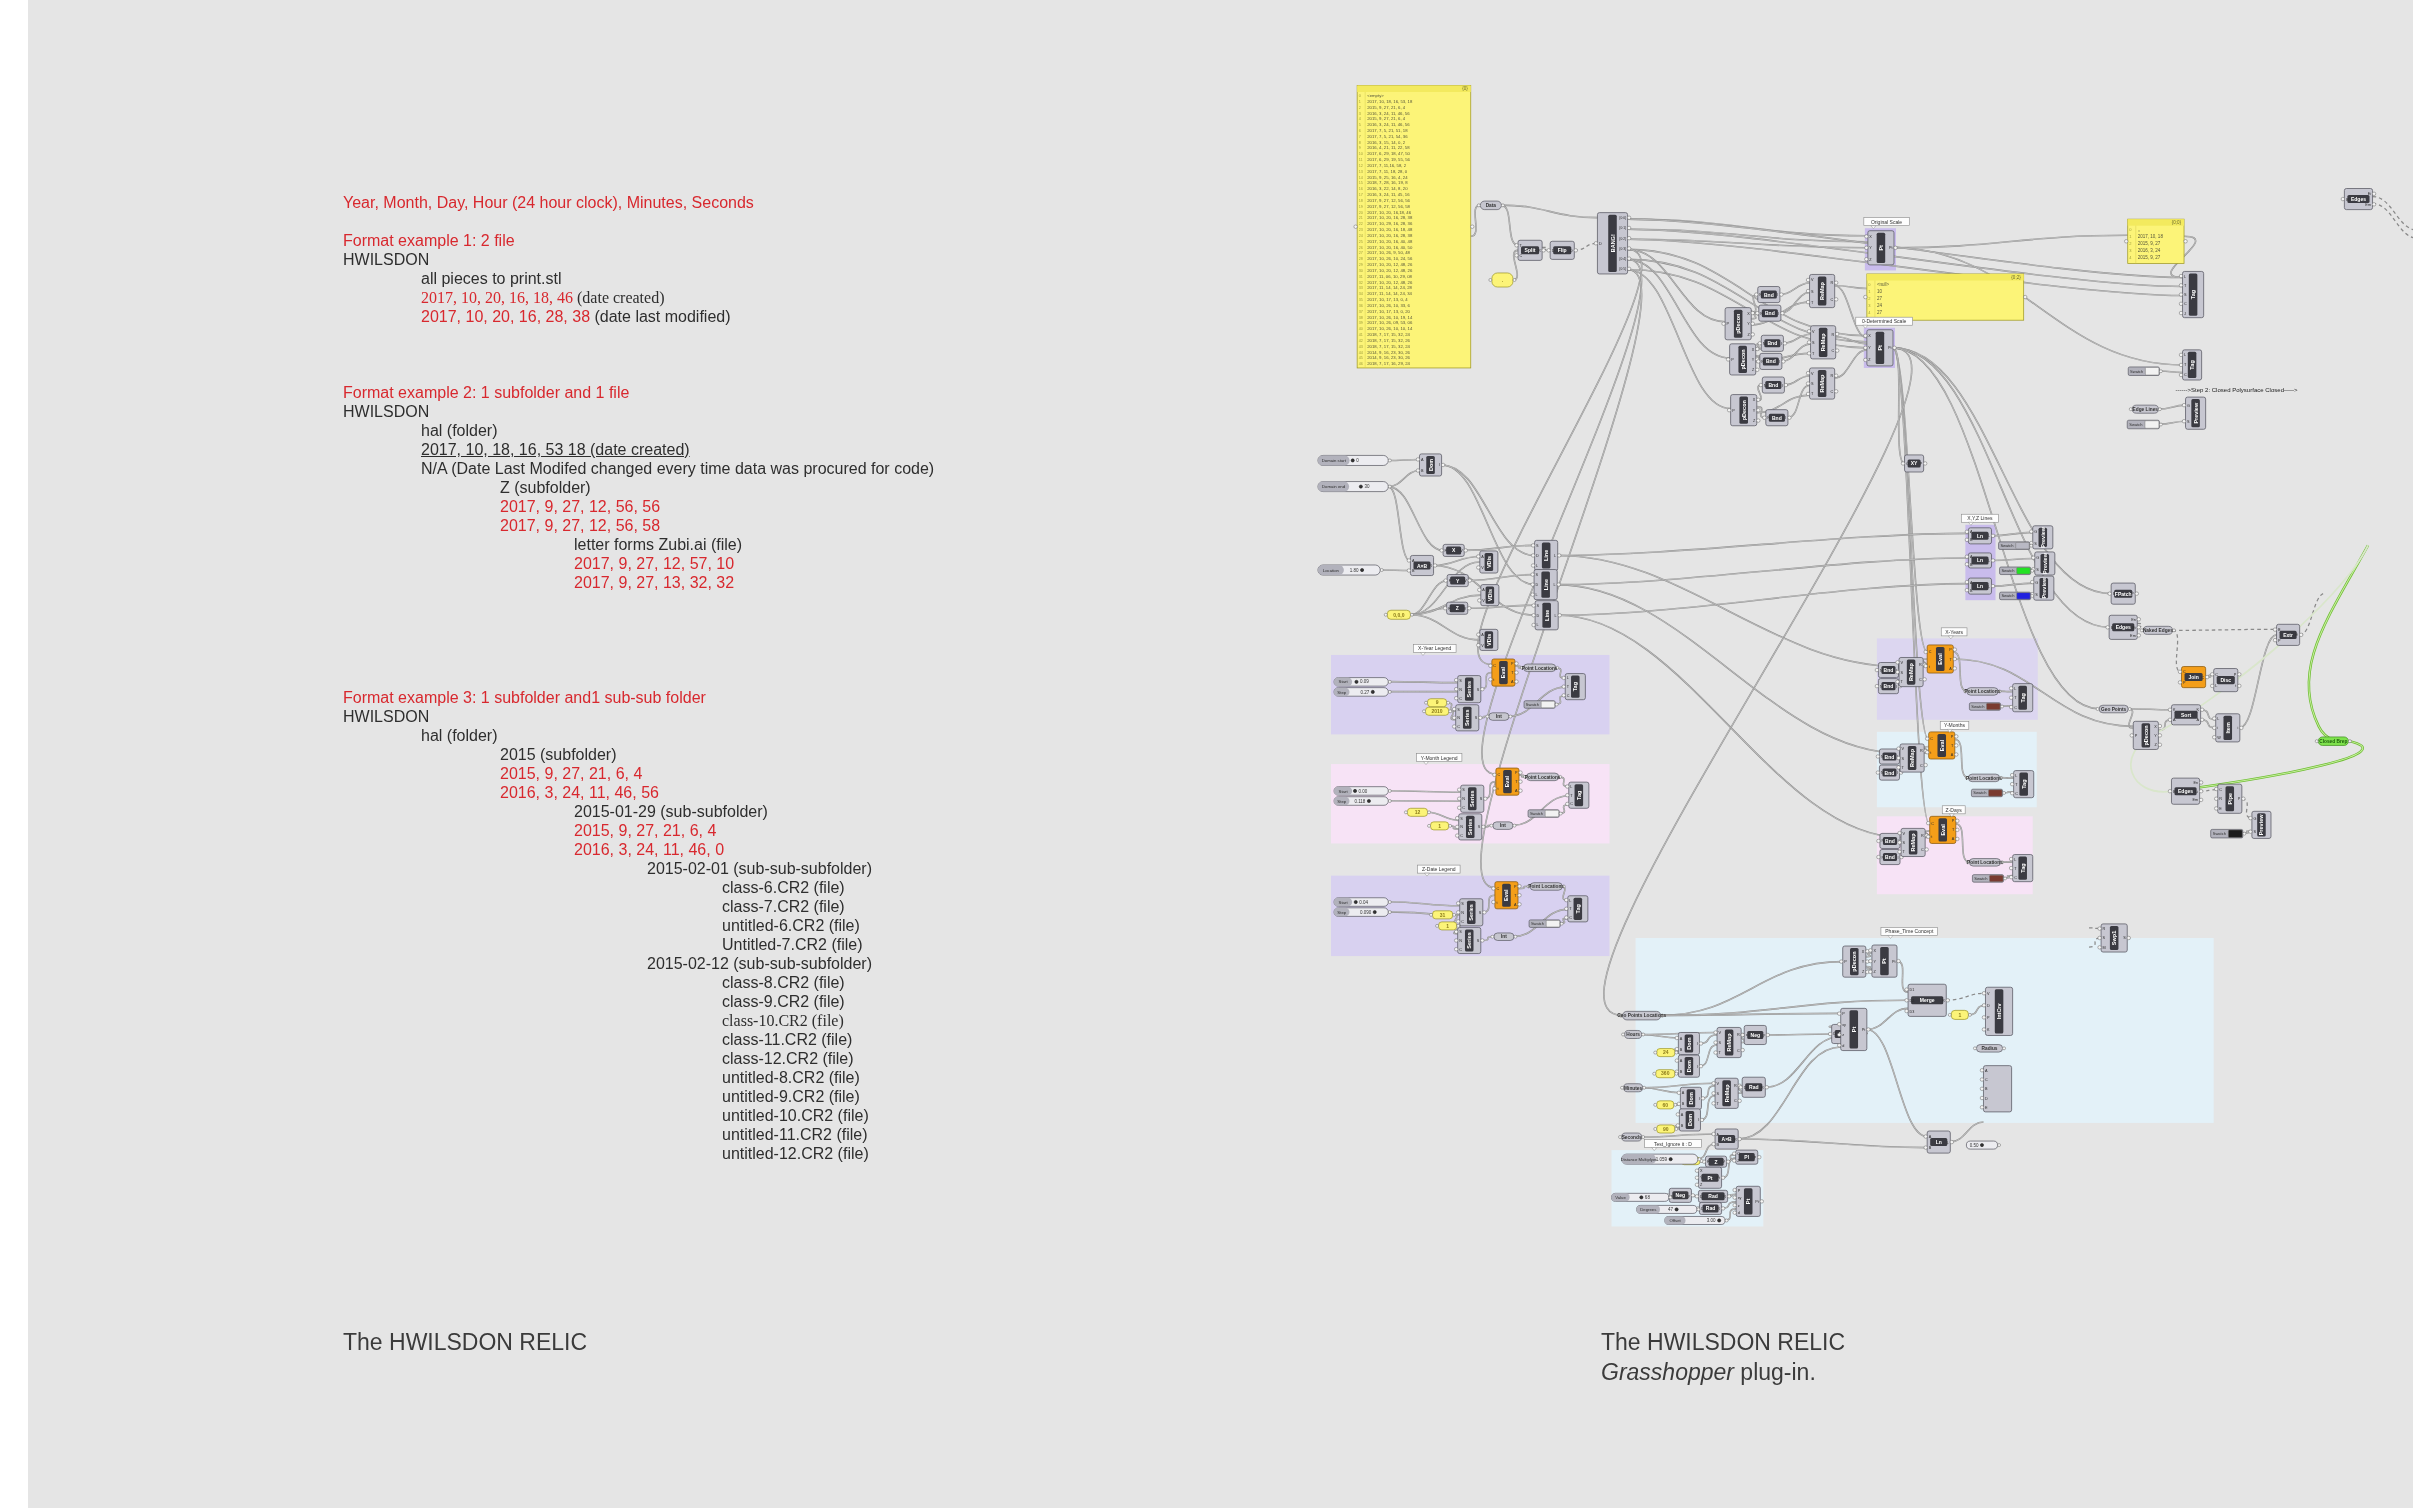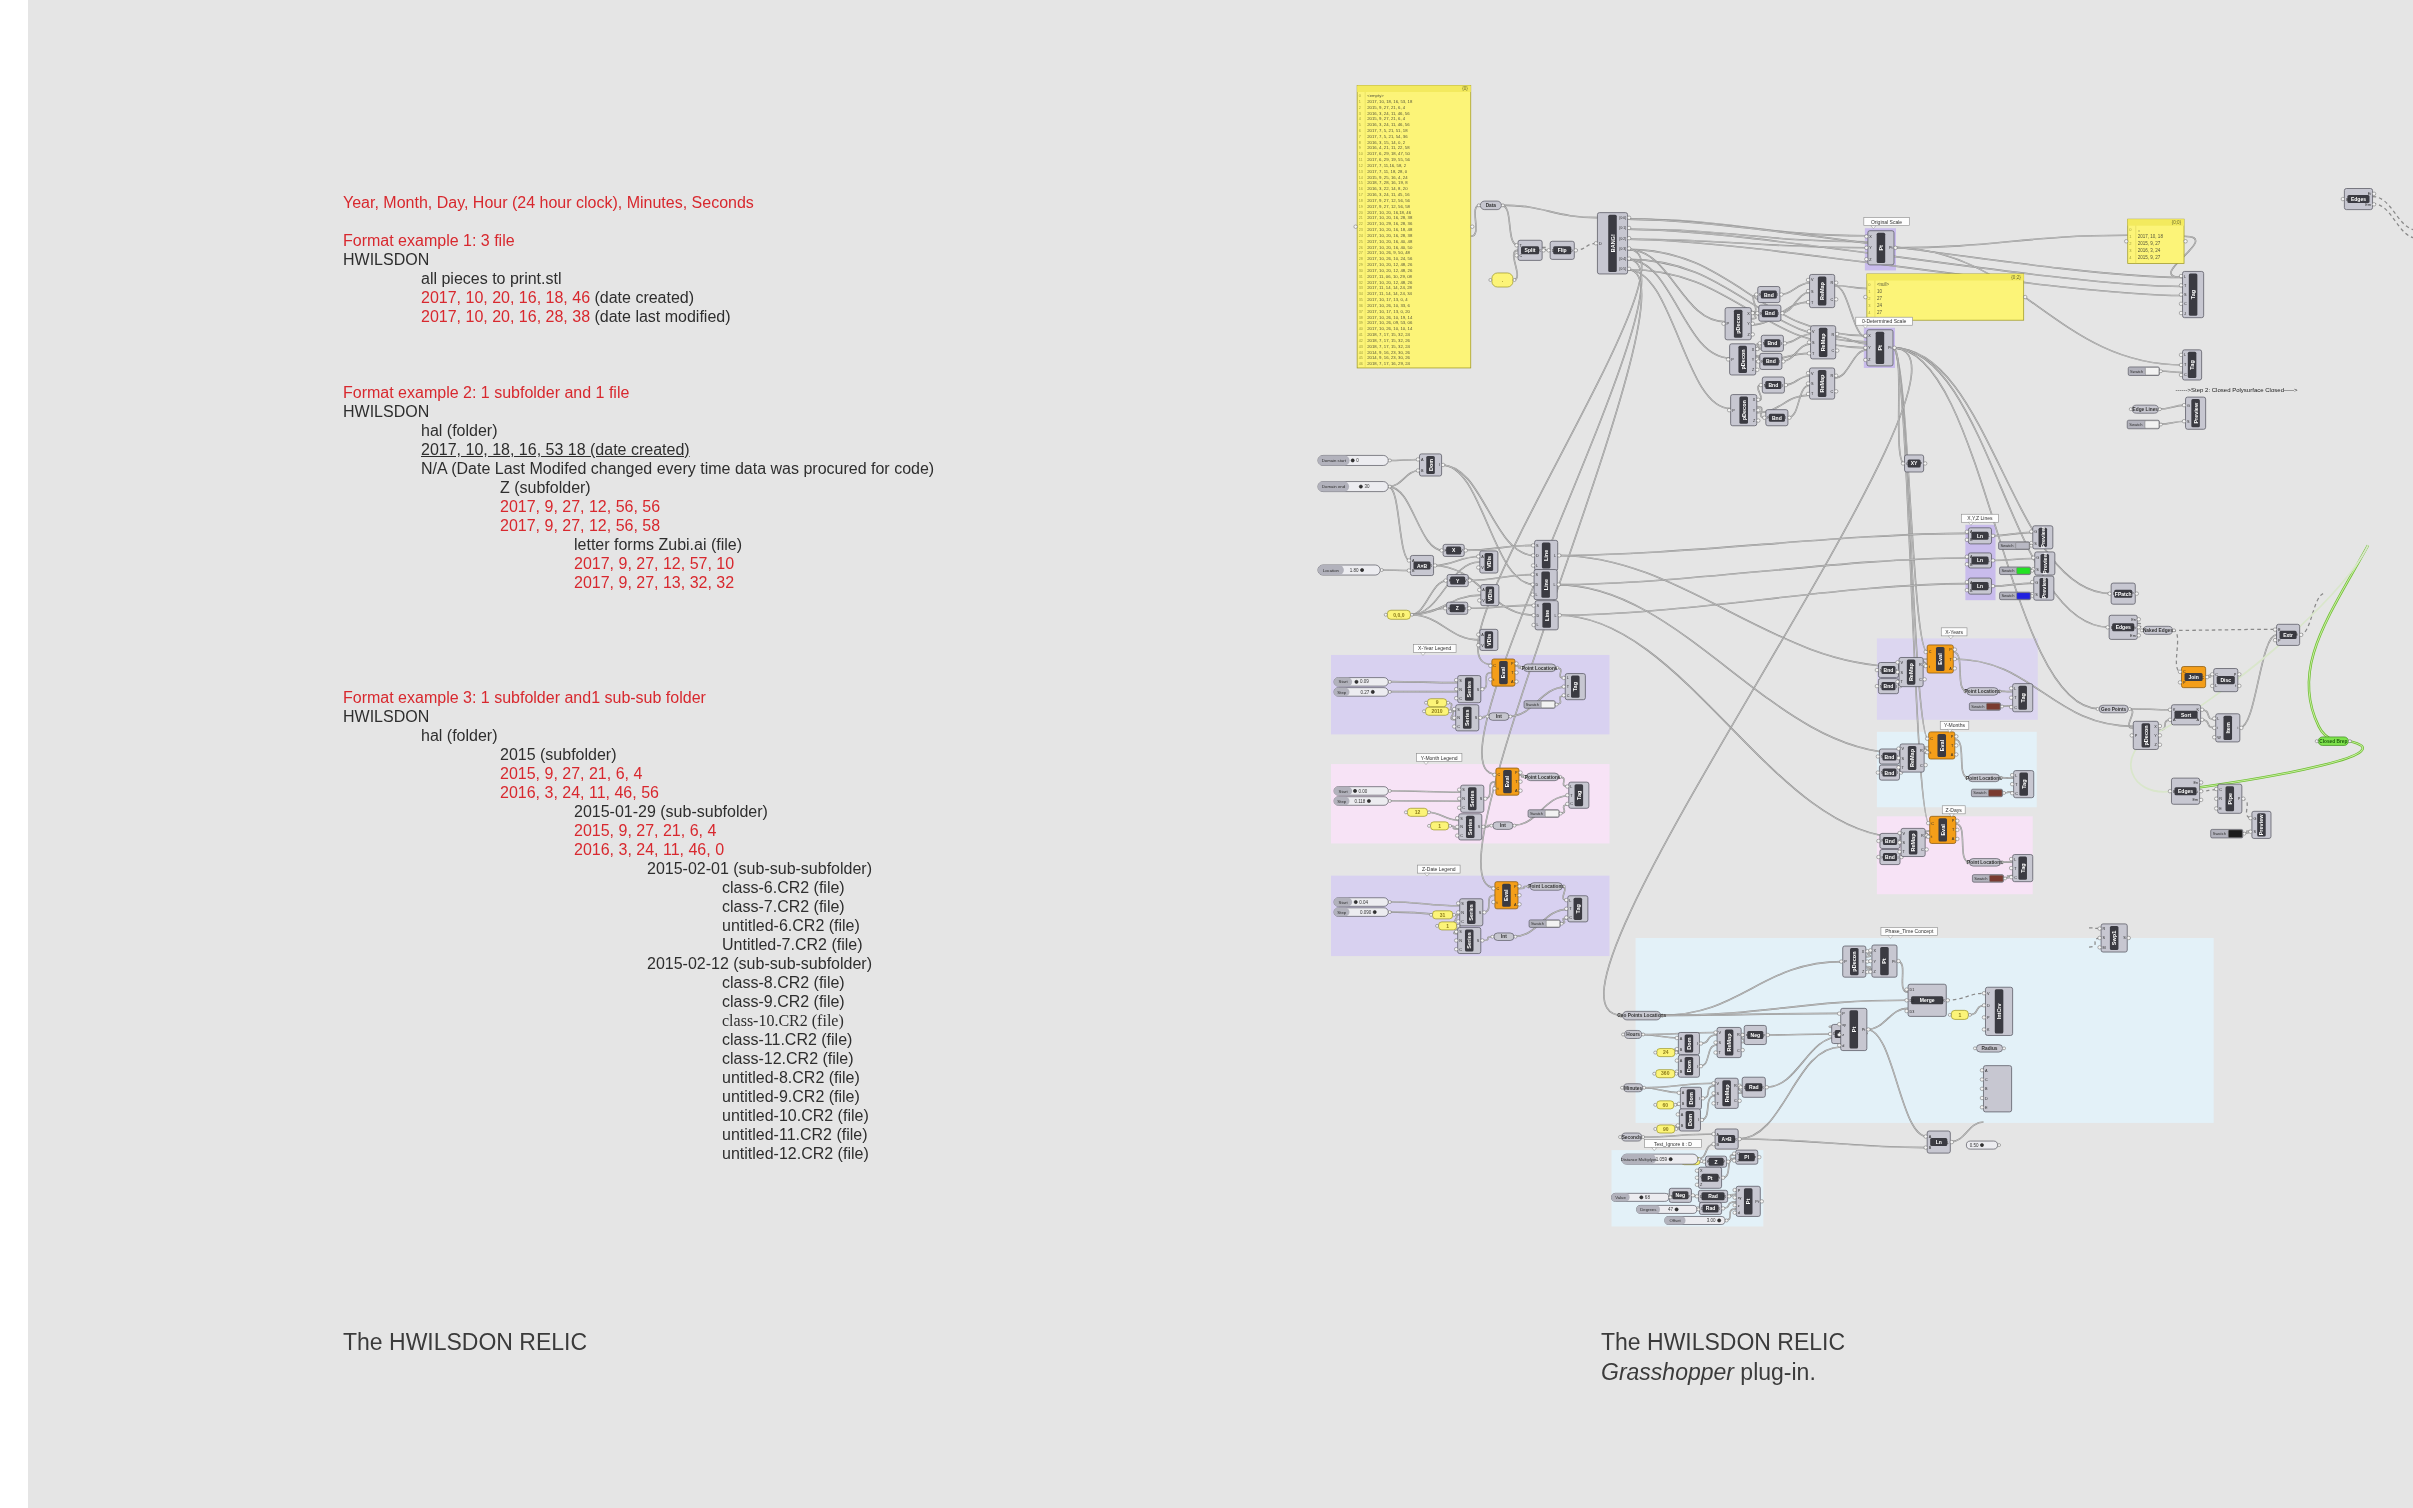--- a/index.html
+++ b/index.html
@@ -12,24 +12,24 @@
   #cap-right{left:1573px;top:1327px;}
   #diagram{position:absolute;left:0;top:0;}
   svg text{font-family:"Liberation Sans",sans-serif;}
 </style>
 </head>
 <body>
 <div class="page">
 
 <div id="notes">
       <div style="margin-top: 0px; padding-left: 0px;"><span class="r">Year, Month, Day, Hour (24 hour clock), Minutes, Seconds</span></div>
-      <div style="margin-top: 19px; padding-left: 0px;"><span class="r">Format example 1: 3 file</span></div>
+      <div style="margin-top: 19px; padding-left: 0px;"><span class="r">Format example 1: 2 file</span></div>
       <div style="margin-top: 0px; padding-left: 0px;"><span>HWILSDON</span></div>
       <div style="margin-top: 0px; padding-left: 78px;"><span>all pieces to print.stl</span></div>
-      <div style="margin-top: 0px; padding-left: 78px;"><span class="r">2017, 10, 20, 16, 18, 46</span><span> (date created)</span></div>
+      <div style="margin-top: 0px; padding-left: 78px; font-family: Liberation Serif, serif;"><span class="r">2017, 10, 20, 16, 18, 46</span><span> (date created)</span></div>
       <div style="margin-top: 0px; padding-left: 78px;"><span class="r">2017, 10, 20, 16, 28, 38</span><span> (date last modified)</span></div>
       <div style="margin-top: 57px; padding-left: 0px;"><span class="r">Format example 2: 1 subfolder and 1 file</span></div>
       <div style="margin-top: 0px; padding-left: 0px;"><span>HWILSDON</span></div>
       <div style="margin-top: 0px; padding-left: 78px;"><span>hal (folder)</span></div>
       <div style="margin-top: 0px; padding-left: 78px; text-decoration: underline;"><span>2017, 10, 18, 16, 53 18 (date created)</span></div>
       <div style="margin-top: 0px; padding-left: 78px;"><span>N/A (Date Last Modifed changed every time data was procured for code)</span></div>
       <div style="margin-top: 0px; padding-left: 157px;"><span>Z (subfolder)</span></div>
       <div style="margin-top: 0px; padding-left: 157px;"><span class="r">2017, 9, 27, 12, 56, 56</span></div>
       <div style="margin-top: 0px; padding-left: 157px;"><span class="r">2017, 9, 27, 12, 56, 58</span></div>
       <div style="margin-top: 0px; padding-left: 231px;"><span>letter forms Zubi.ai (file)</span></div>

